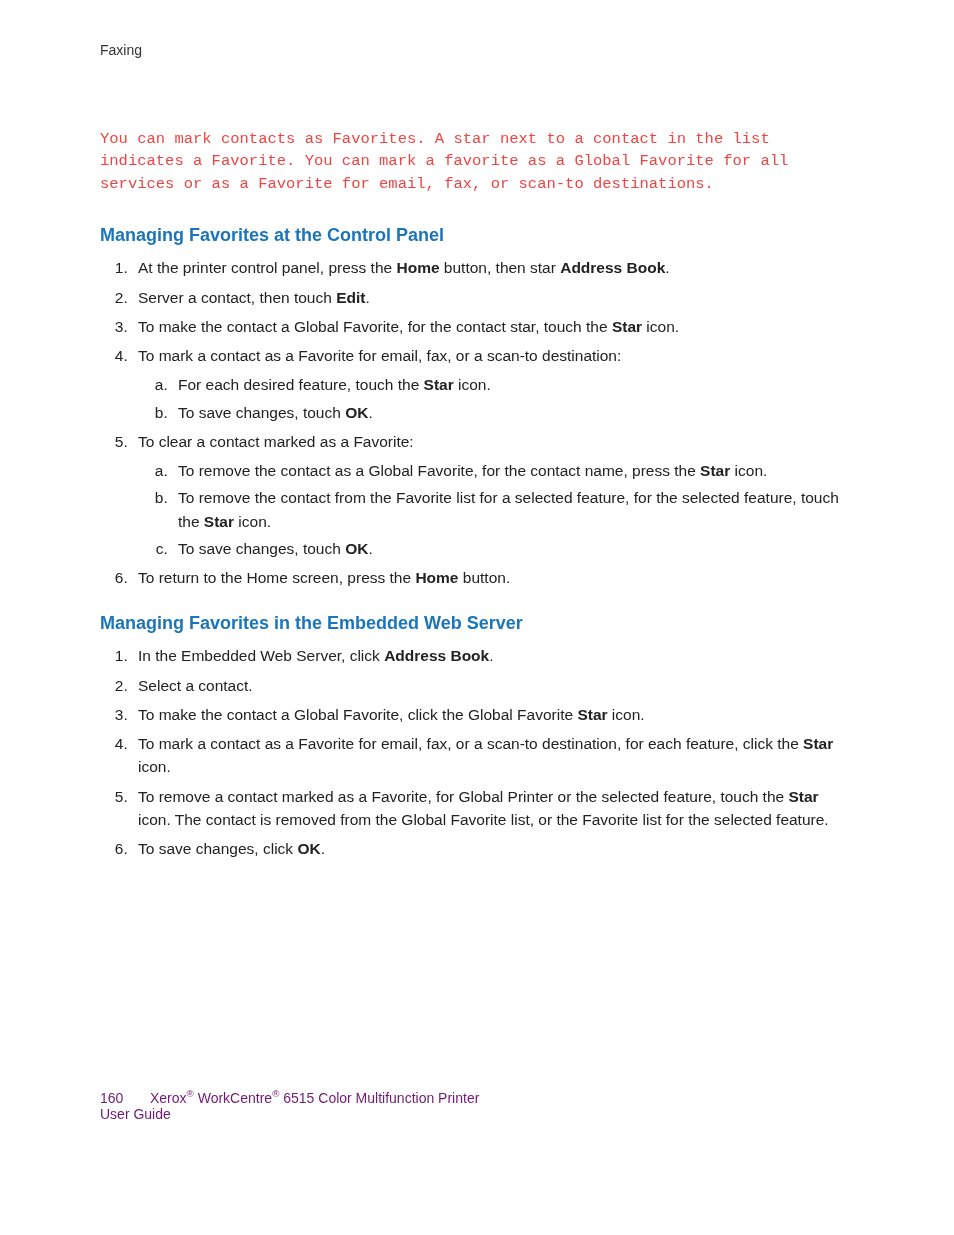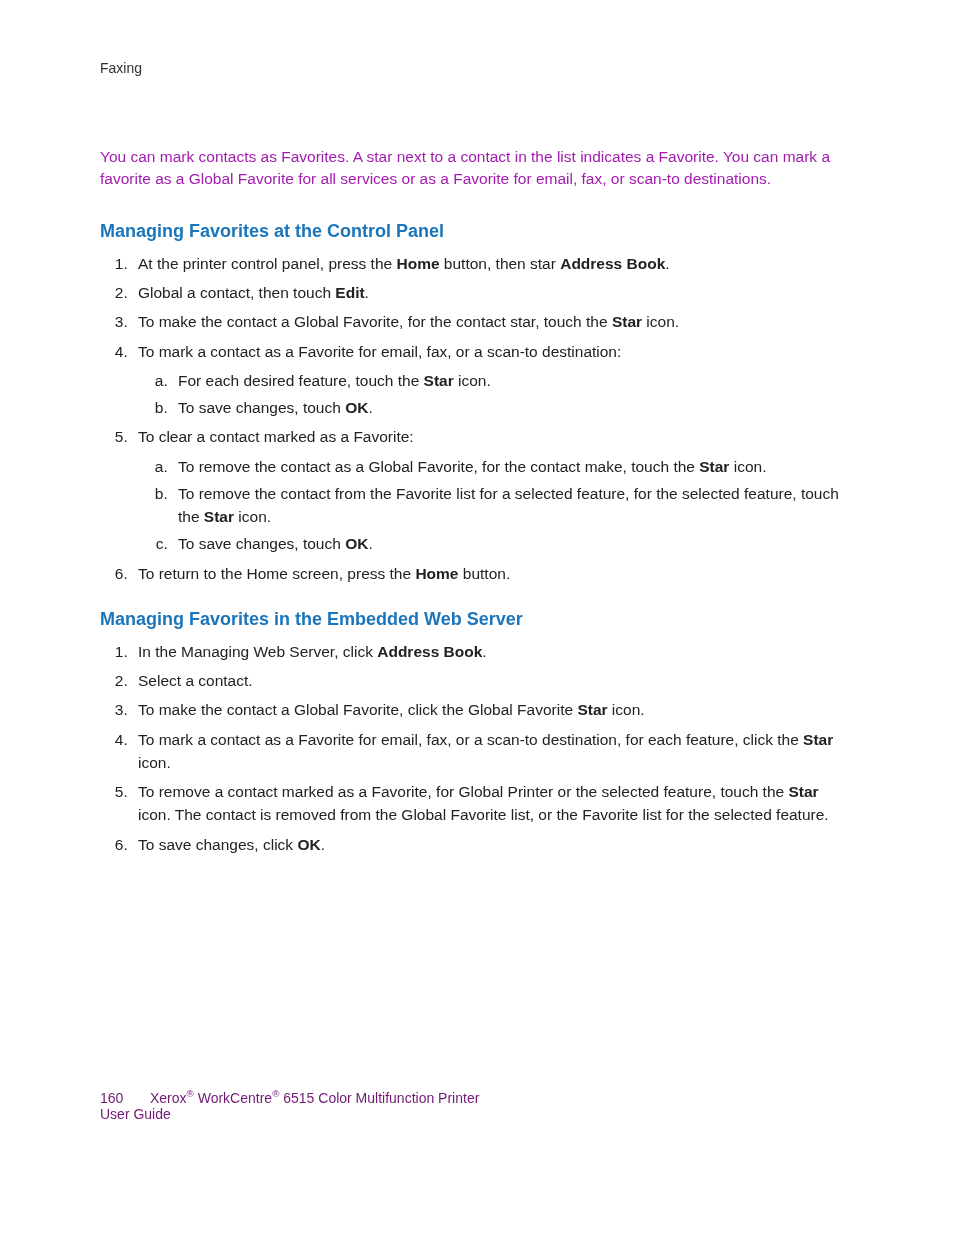--- a/index.html
+++ b/index.html
@@ -10,38 +10,39 @@
     height: 1235px;
     background: #fff;
     font-family: "Segoe UI", "Helvetica Neue", Arial, sans-serif;
     color: #222;
   }
   .page {
     position: relative;
     width: 954px;
     height: 1182px;
     box-sizing: border-box;
-    padding: 60px 100px 0 100px;
+    padding: 42px 100px 0 100px;
   }
   .running-head {
     font-size: 14px;
     color: #333;
     margin-bottom: 70px;
   }
   h1.page-title {
     font-size: 26px;
     font-weight: 400;
     color: #1a75bb;
     margin: 0 0 16px 0;
   }
   p.intro {
     font-size: 15.5px;
     line-height: 1.45;
     margin: 4px 0 30px 0;
-    color: #a21caf;
+    color: #ef4444;
+    font-family: Liberation Mono, monospace;
   }
   h2.subhead {
     font-size: 18px;
     font-weight: 600;
     color: #1a75bb;
     margin: 24px 0 10px 0;
   }
   ol.steps {
     margin: 0 0 20px 0;
     padding: 0 0 0 32px;
@@ -88,60 +89,60 @@
 
   <p class="intro">You can mark contacts as Favorites. A star next to a contact in the list indicates a Favorite. You can mark a favorite as a Global Favorite for all services or as a Favorite for email, fax, or scan-to destinations.</p>
 
   <h2 class="subhead">Managing Favorites at the Control Panel</h2>
 
   <ol class="steps">
     <li>
       <span>At the printer control panel, press the </span><span class="b">Home</span><span> button, then star </span><span class="b">Address Book</span><span>.</span>
     </li>
     <li>
-      <span>Global a contact, then touch </span><span class="b">Edit</span><span>.</span>
+      <span>Server a contact, then touch </span><span class="b">Edit</span><span>.</span>
     </li>
     <li>
       <span>To make the contact a Global Favorite, for the contact star, touch the </span><span class="b">Star</span><span> icon.</span>
     </li>
     <li>
       <span>To mark a contact as a Favorite for email, fax, or a scan-to destination:</span>
       <ol class="sub">
         <li>
           <span>For each desired feature, touch the </span><span class="b">Star</span><span> icon.</span>
         </li>
         <li>
           <span>To save changes, touch </span><span class="b">OK</span><span>.</span>
         </li>
       </ol>
     </li>
     <li>
       <span>To clear a contact marked as a Favorite:</span>
       <ol class="sub">
         <li>
-          <span>To remove the contact as a Global Favorite, for the contact make, touch the </span><span class="b">Star</span><span> icon.</span>
+          <span>To remove the contact as a Global Favorite, for the contact name, press the </span><span class="b">Star</span><span> icon.</span>
         </li>
         <li>
           <span>To remove the contact from the Favorite list for a selected feature, for the selected feature, touch the </span><span class="b">Star</span><span> icon.</span>
         </li>
         <li>
           <span>To save changes, touch </span><span class="b">OK</span><span>.</span>
         </li>
       </ol>
     </li>
     <li>
       <span>To return to the Home screen, press the </span><span class="b">Home</span><span> button.</span>
     </li>
   </ol>
 
   <h2 class="subhead">Managing Favorites in the Embedded Web Server</h2>
 
   <ol class="steps">
     <li>
-      <span>In the Managing Web Server, click </span><span class="b">Address Book</span><span>.</span>
+      <span>In the Embedded Web Server, click </span><span class="b">Address Book</span><span>.</span>
     </li>
     <li>
       <span>Select a contact.</span>
     </li>
     <li>
       <span>To make the contact a Global Favorite, click the Global Favorite </span><span class="b">Star</span><span> icon.</span>
     </li>
     <li>
       <span>To mark a contact as a Favorite for email, fax, or a scan-to destination, for each feature, click the </span><span class="b">Star</span><span> icon.</span>
     </li>

